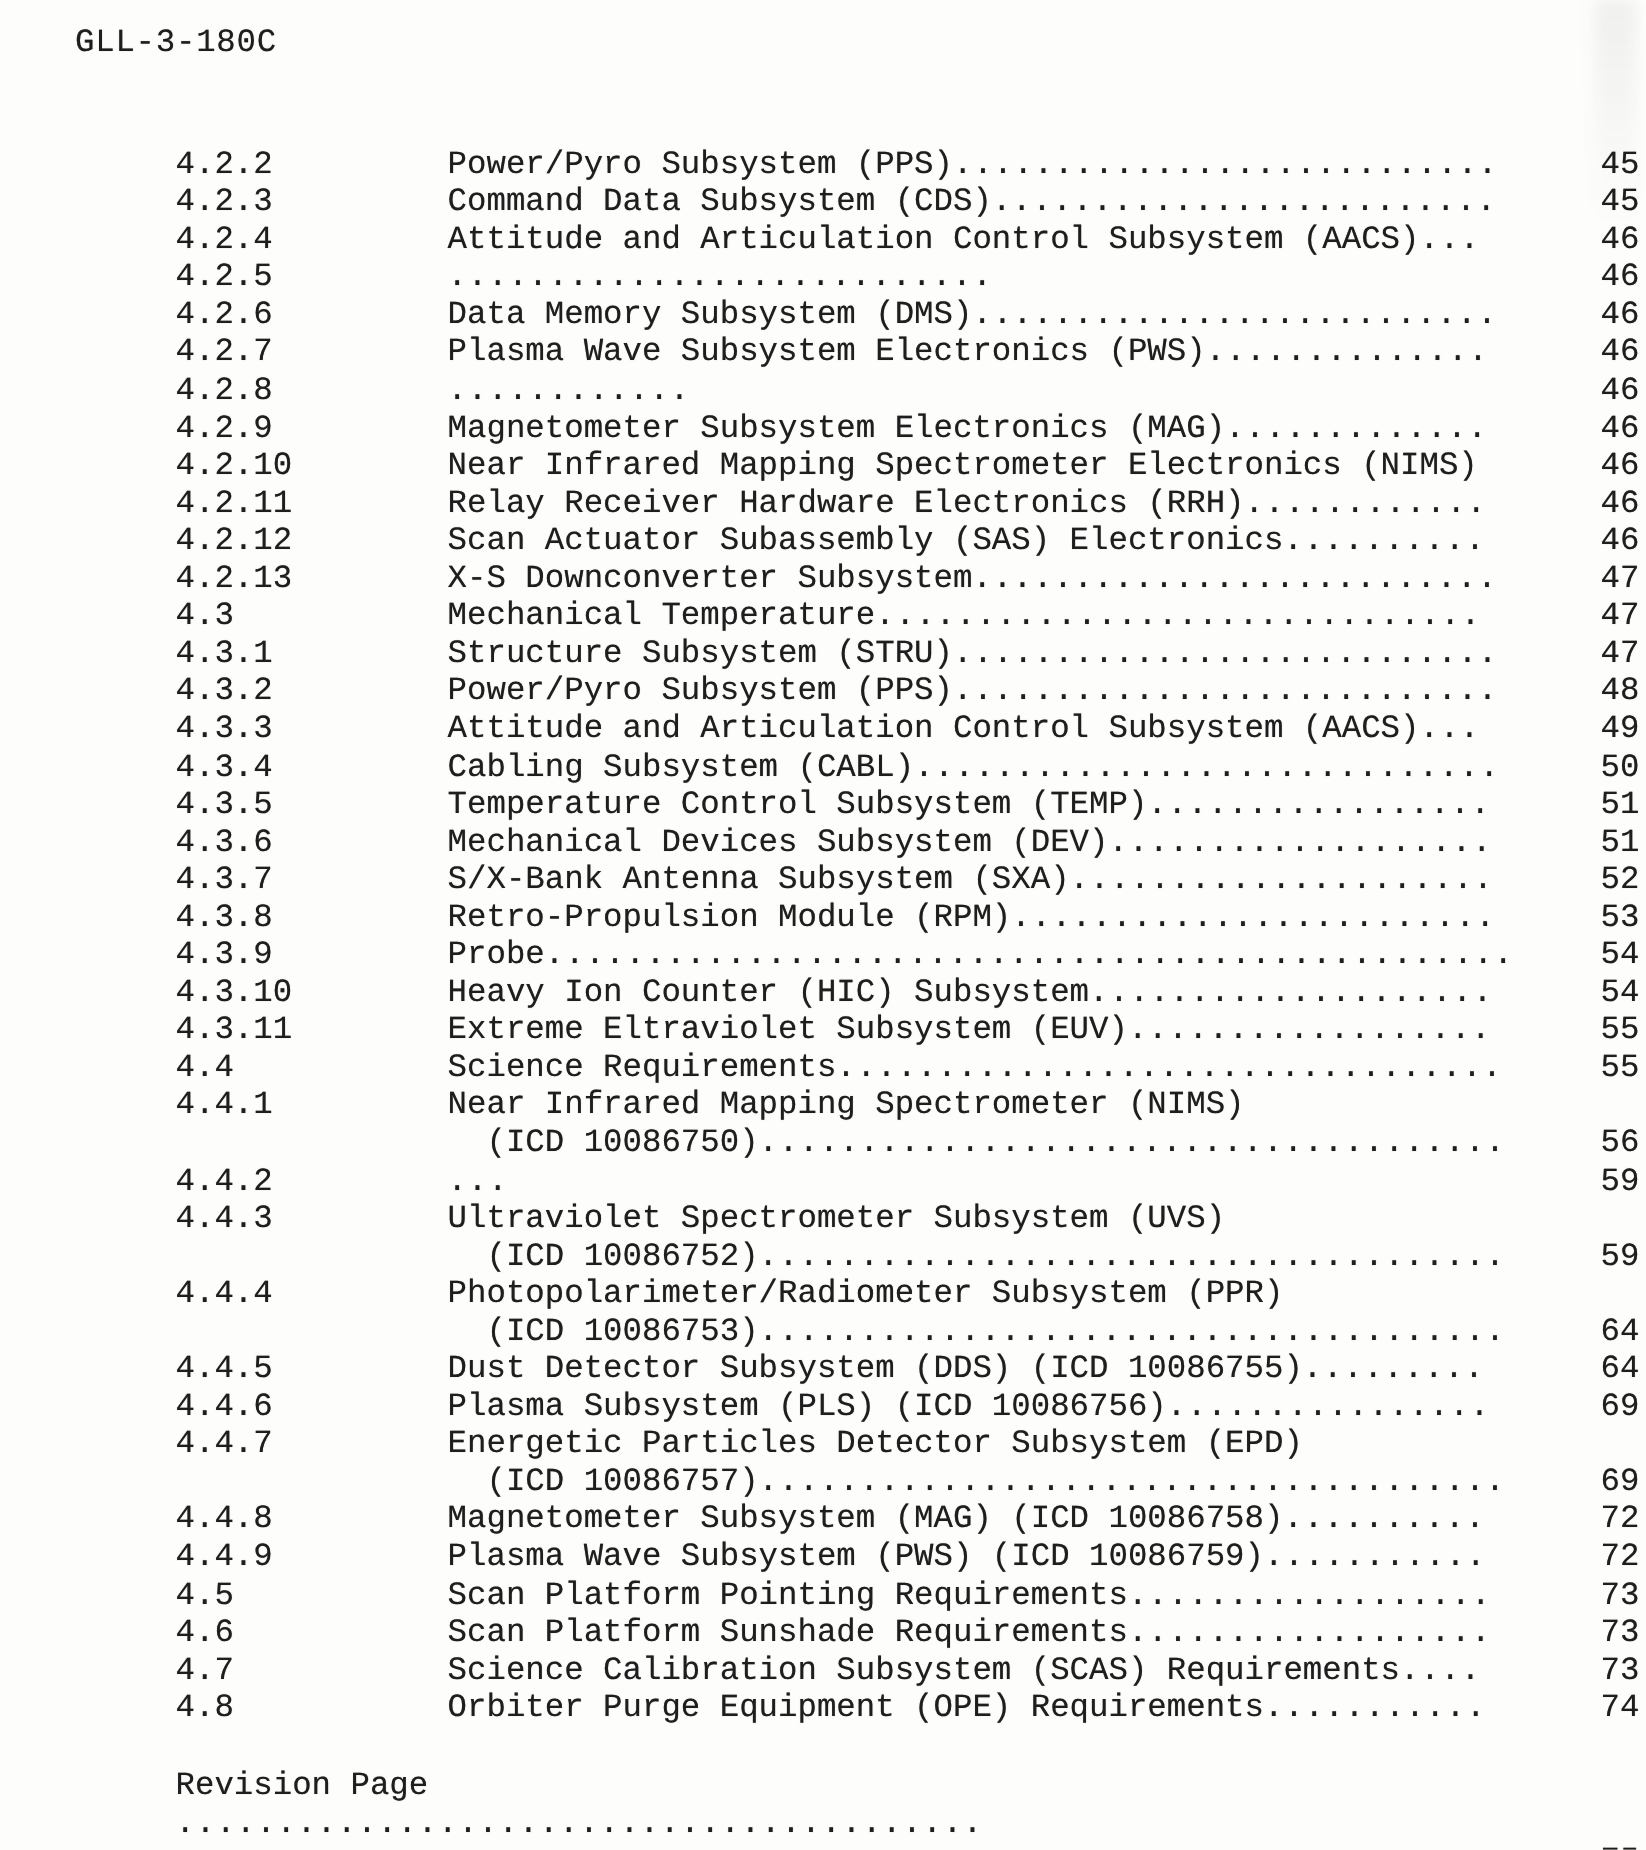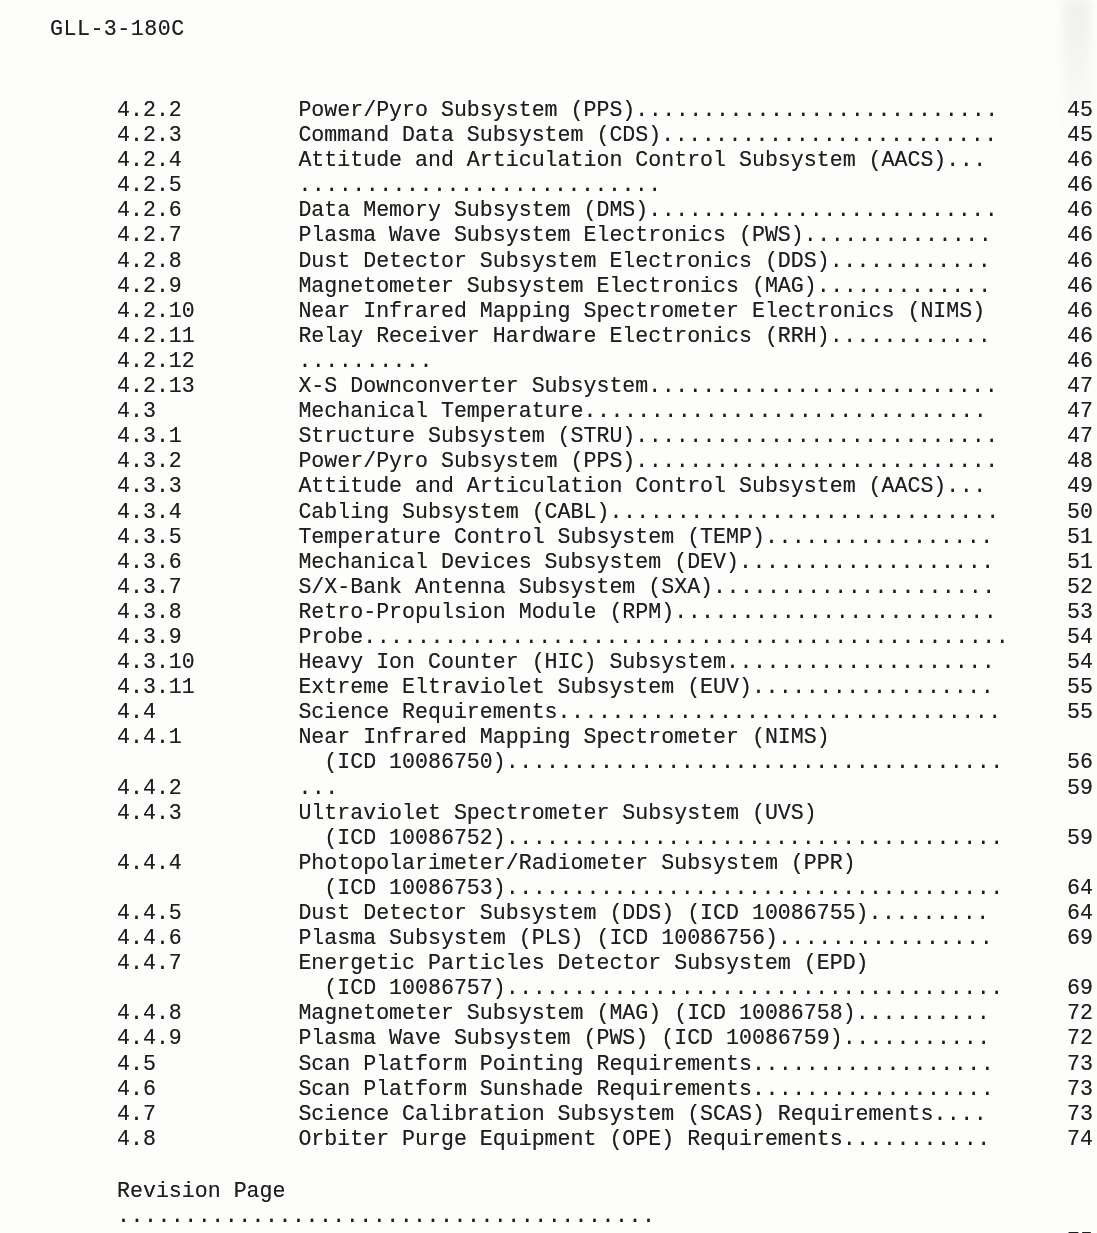--- a/index.html
+++ b/index.html
@@ -105,21 +105,20 @@
       <span class="pagecol">46</span>
     </div>
       <div class="toc-row">
       <span class="num">4.2.7</span>
       <span class="entry-title">Plasma Wave Subsystem Electronics (PWS)</span>
       <span class="dots">..............</span>
       <span class="pagecol">46</span>
     </div>
       <div class="toc-row">
       <span class="num">4.2.8</span>
-      <span class="entry-title">Dust Detector Subsystem Electronics (DDS)</span>
       <span class="dots">............</span>
       <span class="pagecol">46</span>
     </div>
       <div class="toc-row">
       <span class="num">4.2.9</span>
       <span class="entry-title">Magnetometer Subsystem Electronics (MAG)</span>
       <span class="dots">.............</span>
       <span class="pagecol">46</span>
     </div>
       <div class="toc-row">
@@ -129,20 +128,21 @@
       <span class="pagecol">46</span>
     </div>
       <div class="toc-row">
       <span class="num">4.2.11</span>
       <span class="entry-title">Relay Receiver Hardware Electronics (RRH)</span>
       <span class="dots">............</span>
       <span class="pagecol">46</span>
     </div>
       <div class="toc-row">
       <span class="num">4.2.12</span>
+      <span class="entry-title">Scan Actuator Subassembly (SAS) Electronics</span>
       <span class="dots">..........</span>
       <span class="pagecol">46</span>
     </div>
       <div class="toc-row">
       <span class="num">4.2.13</span>
       <span class="entry-title">X-S Downconverter Subsystem</span>
       <span class="dots">..........................</span>
       <span class="pagecol">47</span>
     </div>
       <div class="toc-row">

